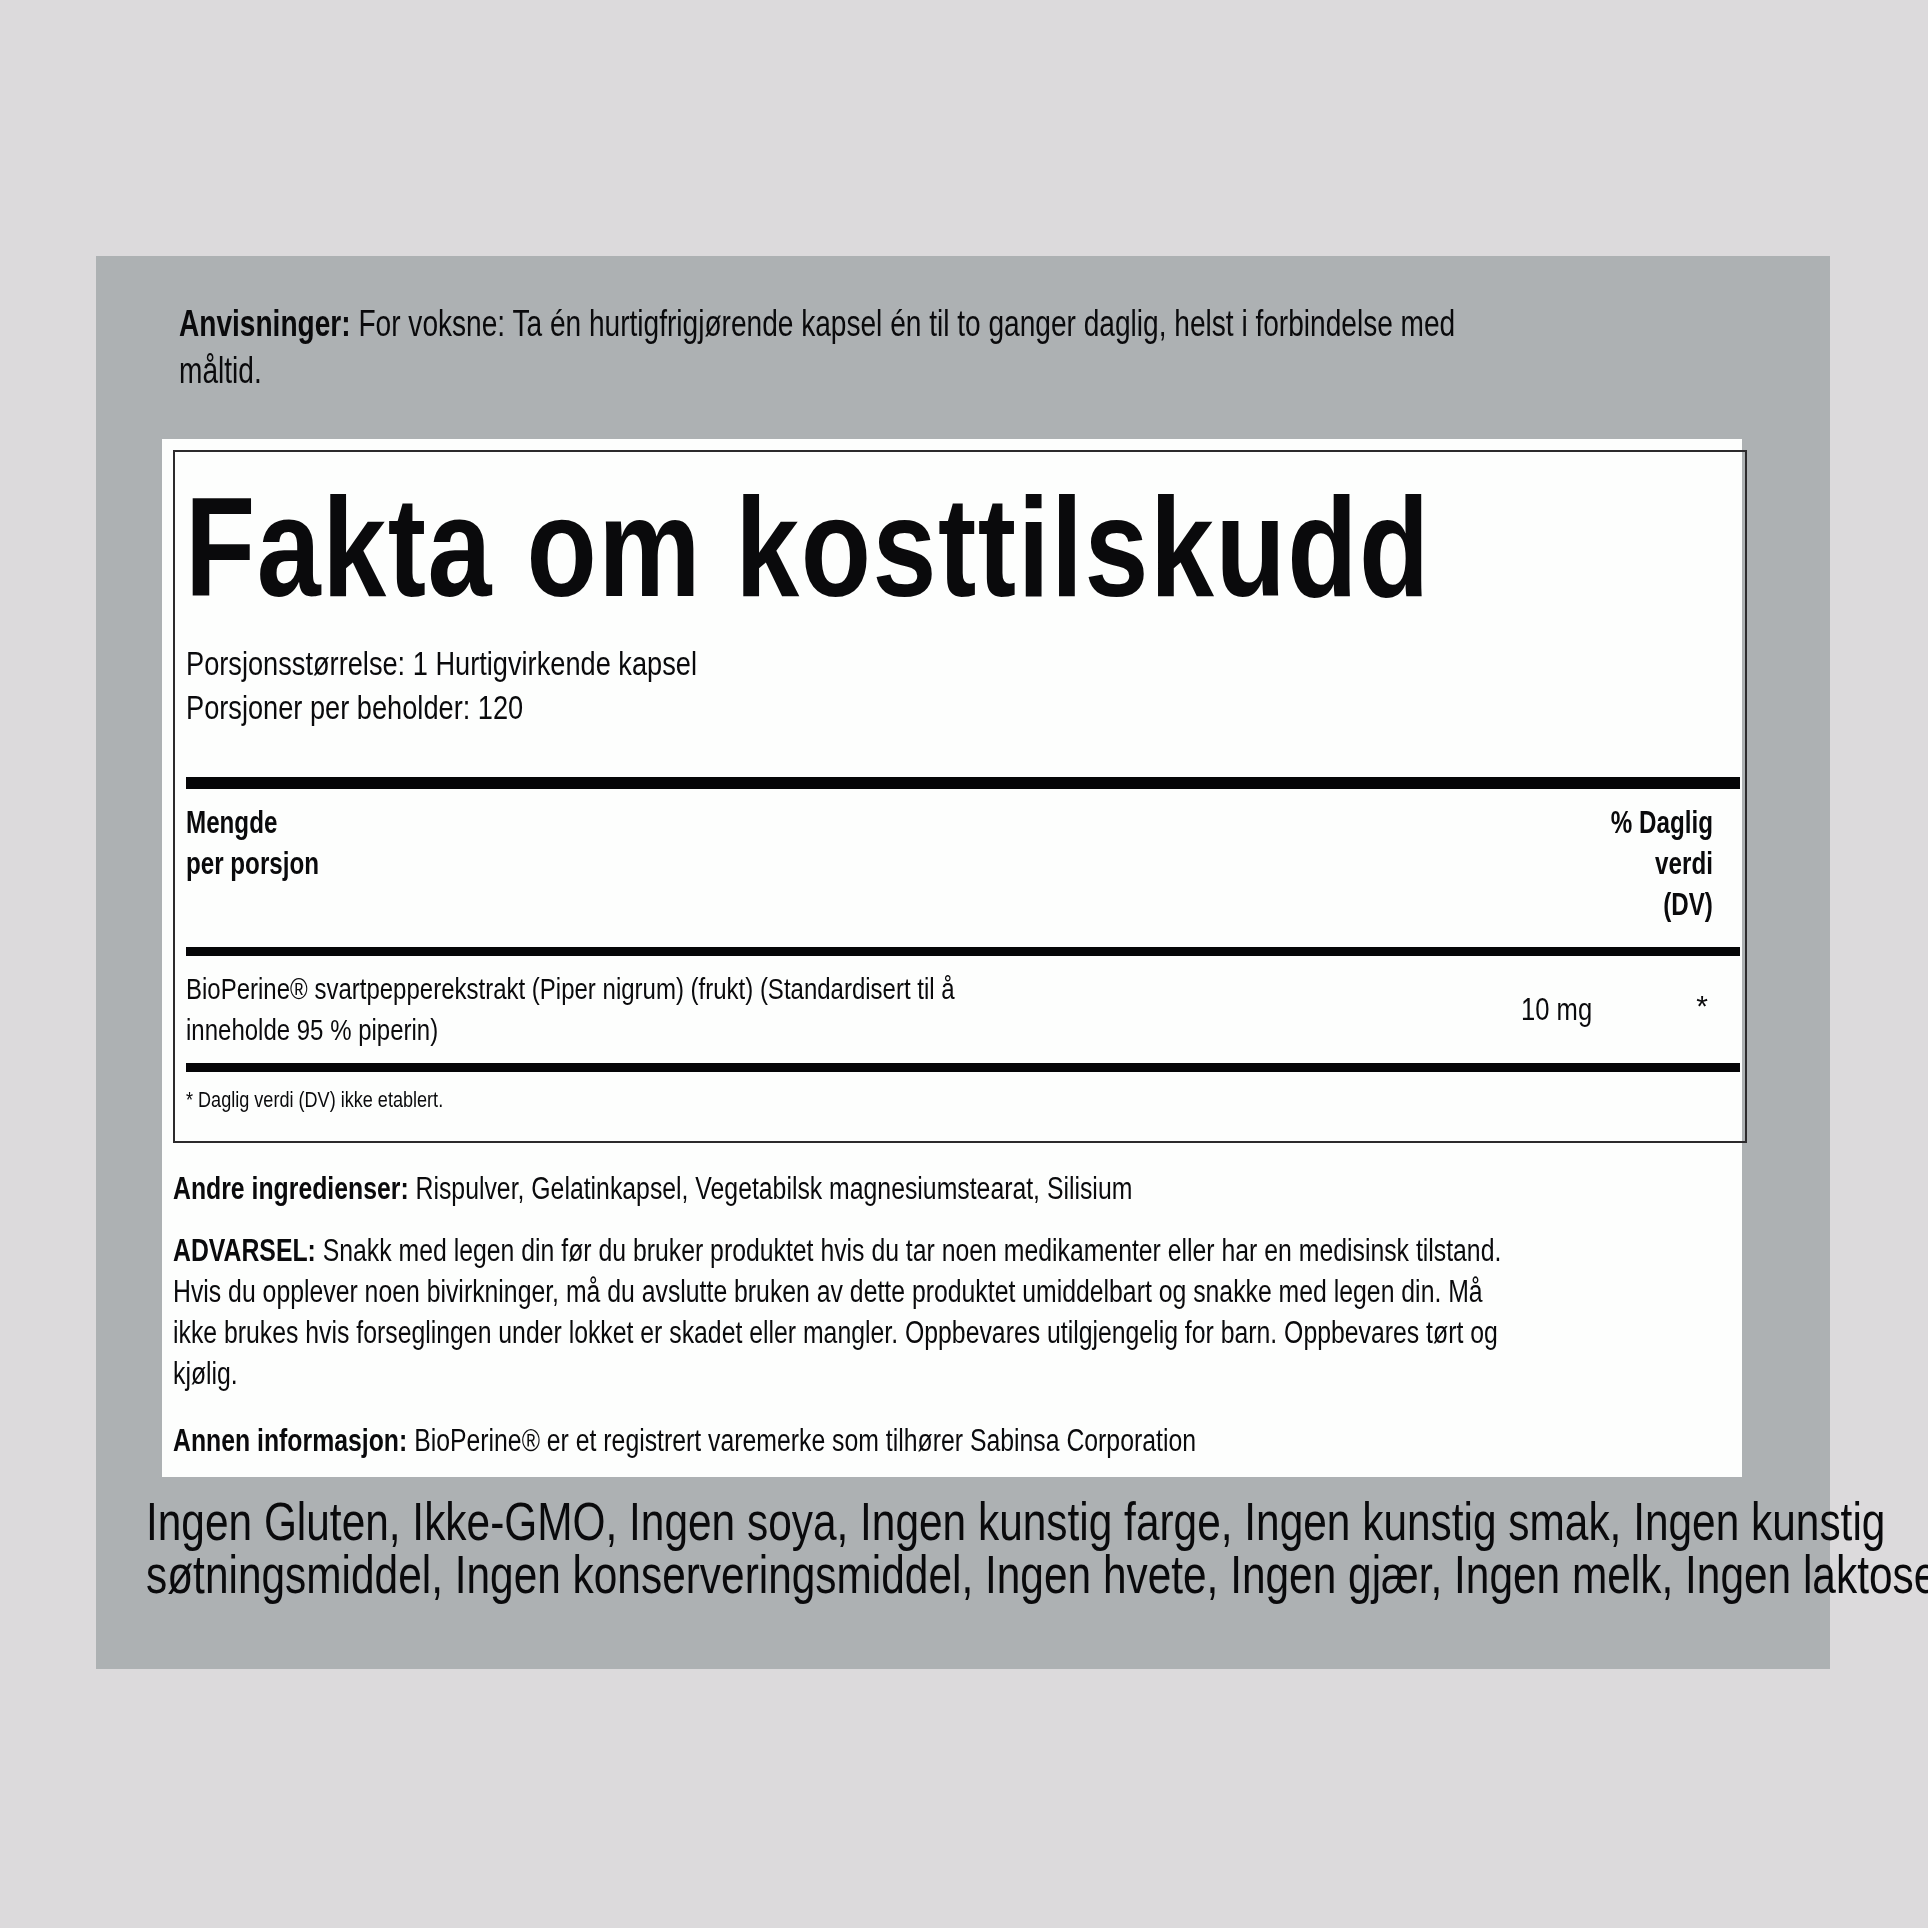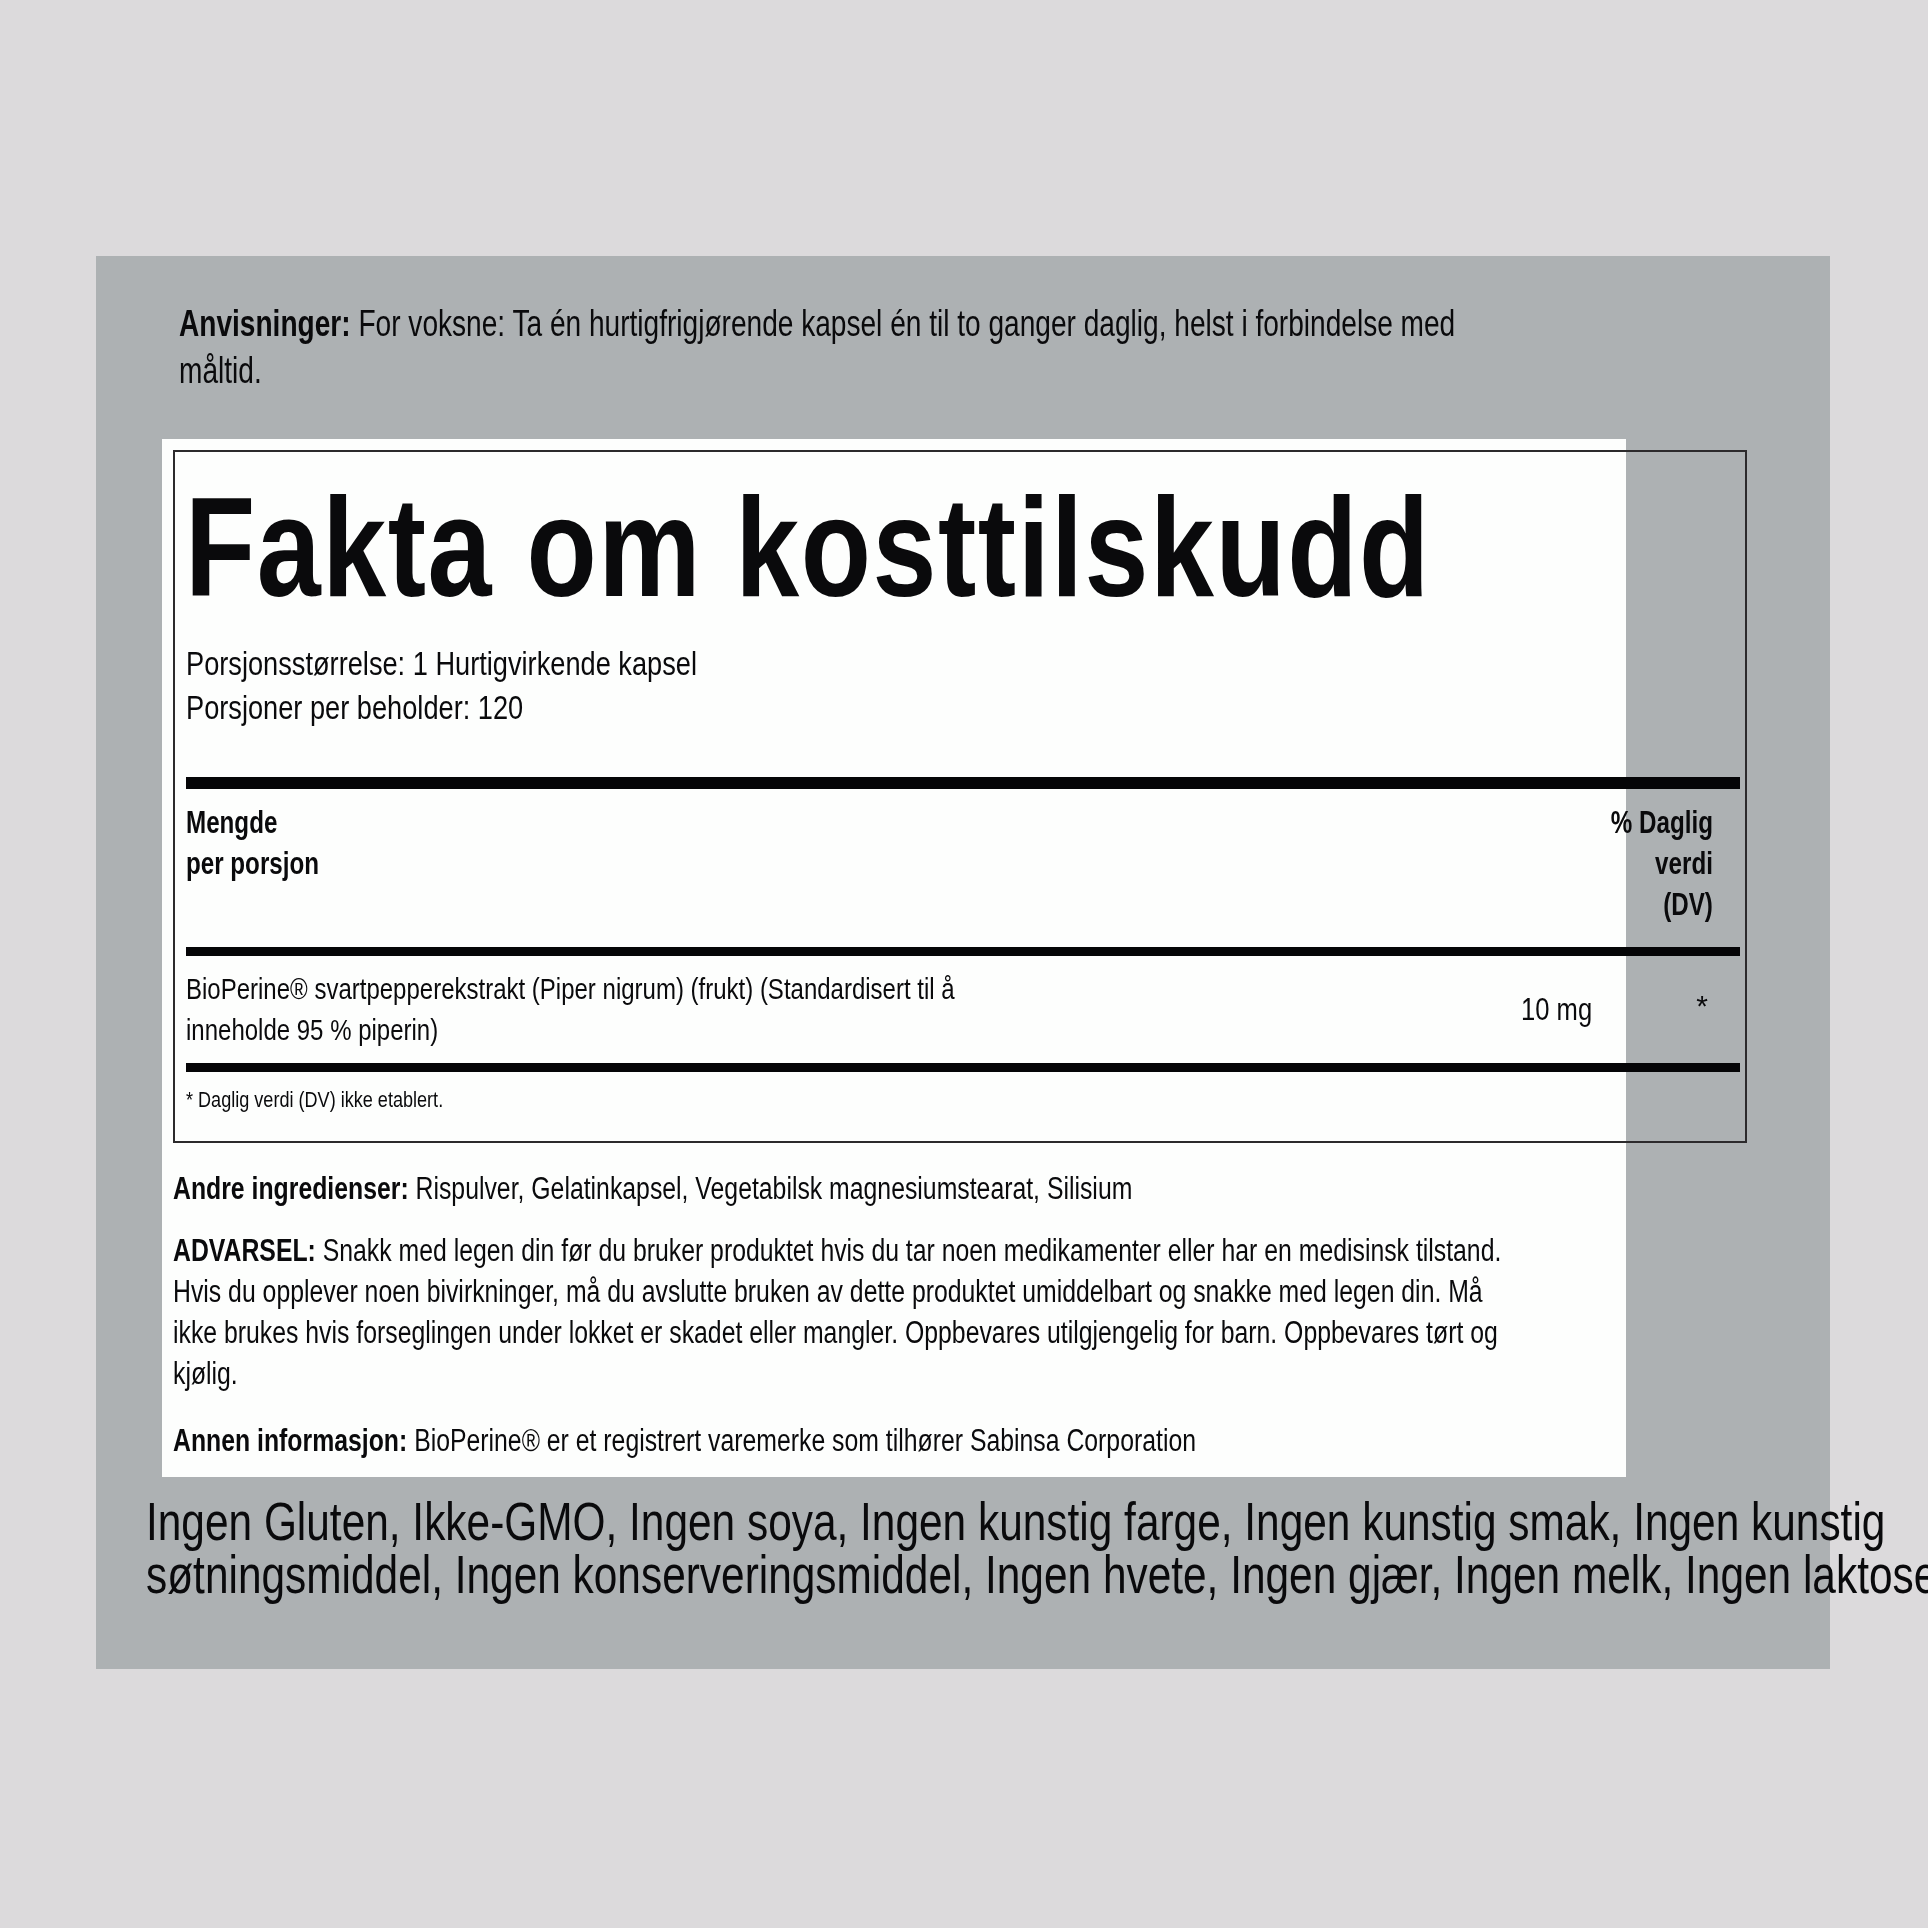--- a/index.html
+++ b/index.html
@@ -9,21 +9,21 @@
   }
   .gray-panel {
     position:absolute; left:96px; top:256px; width:1734px; height:1413px; background:#adb1b3;
   }
   .directions {
     position:absolute; left:179px; top:300px; font-size:36px; line-height:47px;
   }
   .directions .line { display:block; transform:scaleX(0.78); transform-origin:0 0; white-space:nowrap; }
   .bold { font-weight:bold; }
   .white-panel {
-    position:absolute; left:162px; top:439px; width:1464px; height:1038px; background:#fdfefd;
+    position:absolute; left:162px; top:439px; width:1580px; height:1038px; background:#fdfefd;
   }
   .facts-box {
     position:absolute; left:11.3px; top:11.3px; width:1574px; height:693px; border:2.8px solid #2c2a2c; box-sizing:border-box;
   }
   .facts-title {
     position:absolute; left:9.4px; top:24.5px; font-size:141px; font-weight:bold; line-height:141px;
     transform:scaleX(0.815); transform-origin:0 0; white-space:nowrap; letter-spacing:1.9px;
   }
   .serving {
     position:absolute; left:10.4px; font-size:34px; line-height:41px; transform:scaleX(0.8); transform-origin:0 0; white-space:nowrap;

